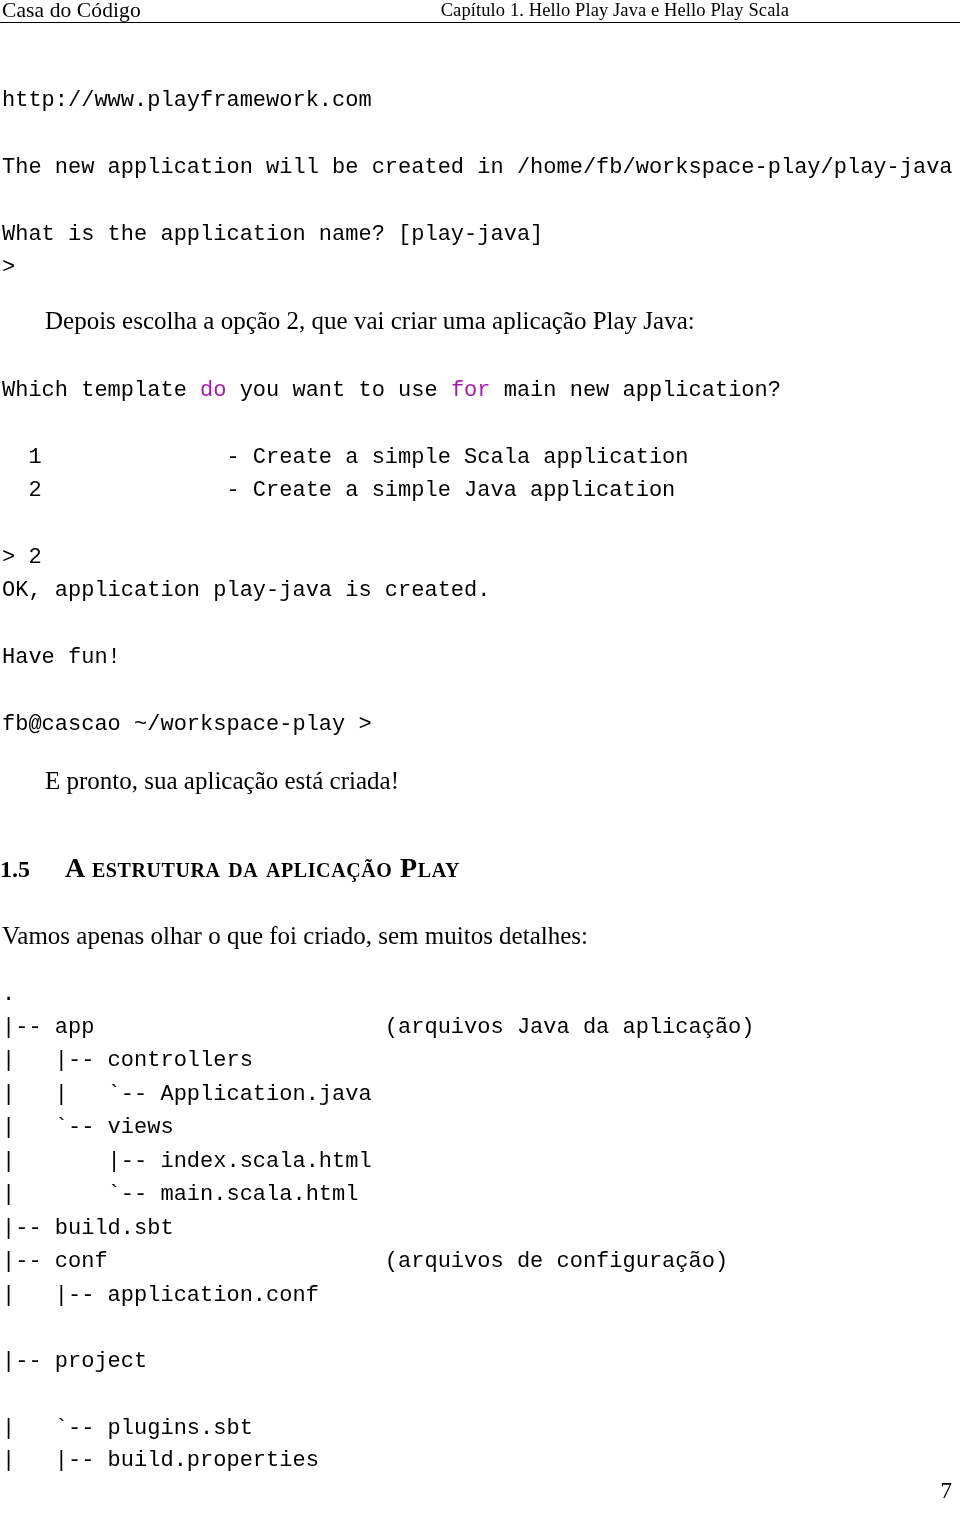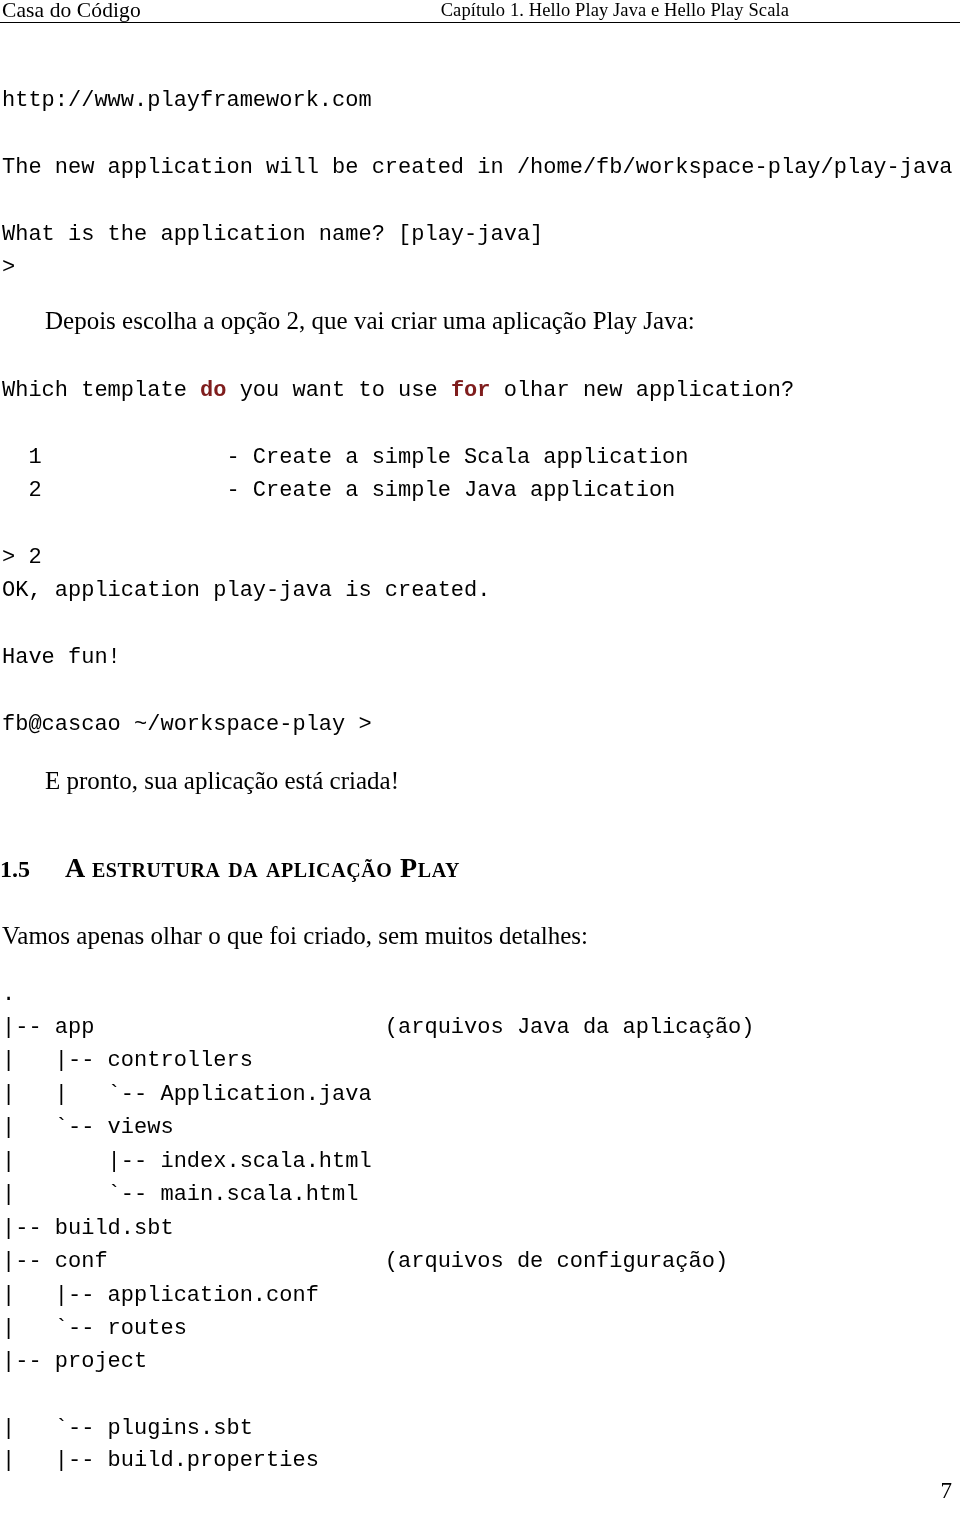--- a/index.html
+++ b/index.html
@@ -56,22 +56,21 @@
   .code {
     position: absolute;
     font-family: "Liberation Mono", "DejaVu Sans Mono", monospace;
     font-size: 22px;
     line-height: 33.5px;
     letter-spacing: 0px;
     white-space: pre;
     color: #000000;
   }
   .kw {
-    color: #7f1d1d;
-    font-weight: bold;
+    color: #a21caf;
   }
 
   
   .prose {
     position: absolute;
     font-family: Liberation Serif, serif;
     font-size: 25px;
     line-height: 31px;
     white-space: nowrap;
     color: #000000;
@@ -125,21 +124,21 @@
   <div class="code" style="left:2px; top:84px;">http://www.playframework.com</div>
 
   <div class="code" style="left:2px; top:151px;">The new application will be created in /home/fb/workspace-play/play-java</div>
 
   <div class="code" style="left:2px; top:218px;">What is the application name? [play-java]</div>
 
   <div class="code" style="left:2px; top:251px;">&gt;</div>
 
   <div class="prose" style="left:45px; top:305px;">Depois escolha a opção 2, que vai criar uma aplicação Play Java:</div>
 
-  <div class="code" style="left:2px; top:374px;"><span>Which template </span><span class="kw">do</span><span> you want to use </span><span class="kw">for</span><span> olhar new application?</span></div>
+  <div class="code" style="left:2px; top:374px;"><span>Which template </span><span class="kw">do</span><span> you want to use </span><span class="kw">for</span><span> main new application?</span></div>
 
   <div class="code" style="left:2px; top:441px;">  1              - Create a simple Scala application</div>
 
   <div class="code" style="left:2px; top:474px;">  2              - Create a simple Java application</div>
 
   <div class="code" style="left:2px; top:541px;">&gt; 2</div>
 
   <div class="code" style="left:2px; top:574px;">OK, application play-java is created.</div>
 
   <div class="code" style="left:2px; top:641px;">Have fun!</div>
@@ -157,20 +156,19 @@
   <div class="code" style="left:2px; top:978px;">.</div>
   <div class="code" style="left:2px; top:1011px;">|-- app                      (arquivos Java da aplicação)</div>
   <div class="code" style="left:2px; top:1078px;">|   |   `-- Application.java</div>
   <div class="code" style="left:2px; top:1044px;">|   |-- controllers</div>
   <div class="code" style="left:2px; top:1111px;">|   `-- views</div>
   <div class="code" style="left:2px; top:1178px;">|       `-- main.scala.html</div>
   <div class="code" style="left:2px; top:1145px;">|       |-- index.scala.html</div>
   <div class="code" style="left:2px; top:1212px;">|-- build.sbt</div>
   <div class="code" style="left:2px; top:1245px;">|-- conf                     (arquivos de configuração)</div>
   <div class="code" style="left:2px; top:1279px;">|   |-- application.conf</div>
-  <div class="code" style="left:2px; top:1312px;">|   `-- routes</div>
   <div class="code" style="left:2px; top:1345px;">|-- project</div>
   <div class="code" style="left:2px; top:1444px;">|   |-- build.properties</div>
   <div class="code" style="left:2px; top:1412px;">|   `-- plugins.sbt</div>
 
   <div class="page-number">7</div>
 
 </div>
 
 </body></html>

